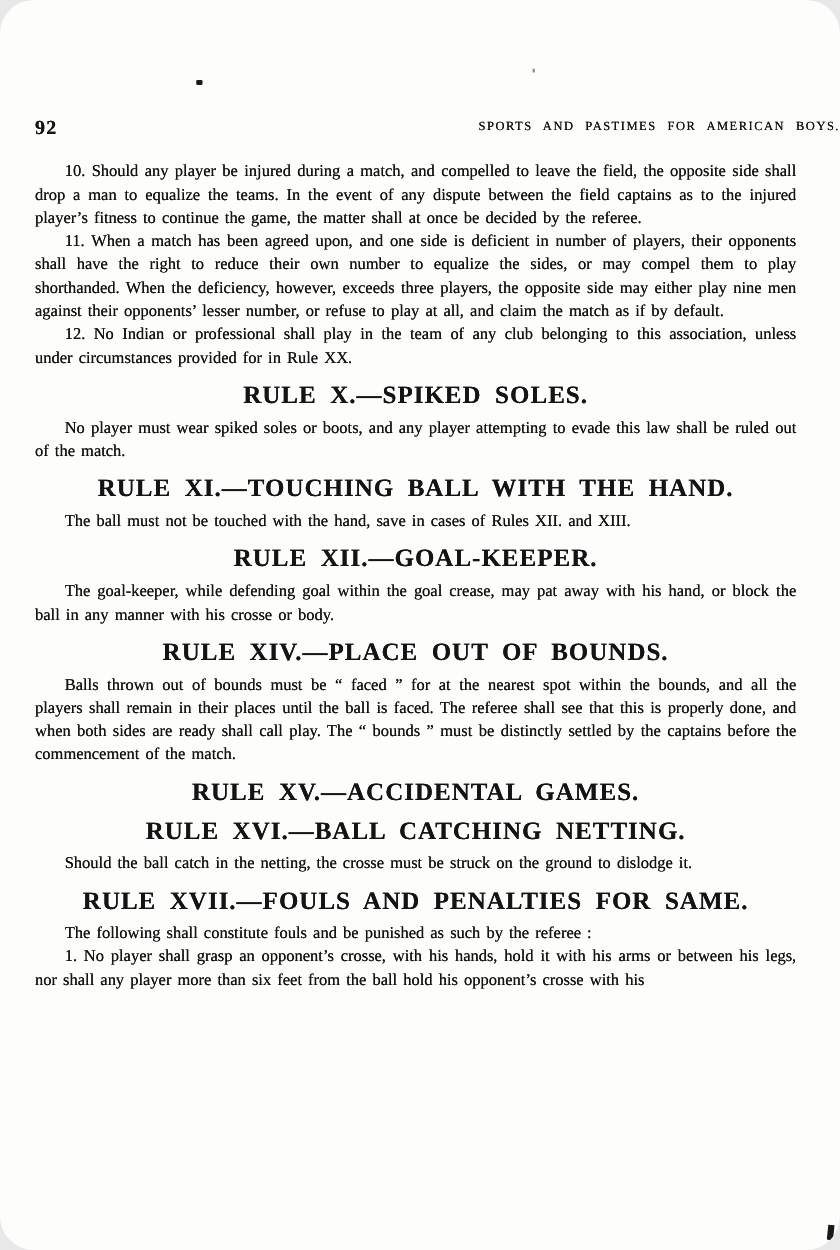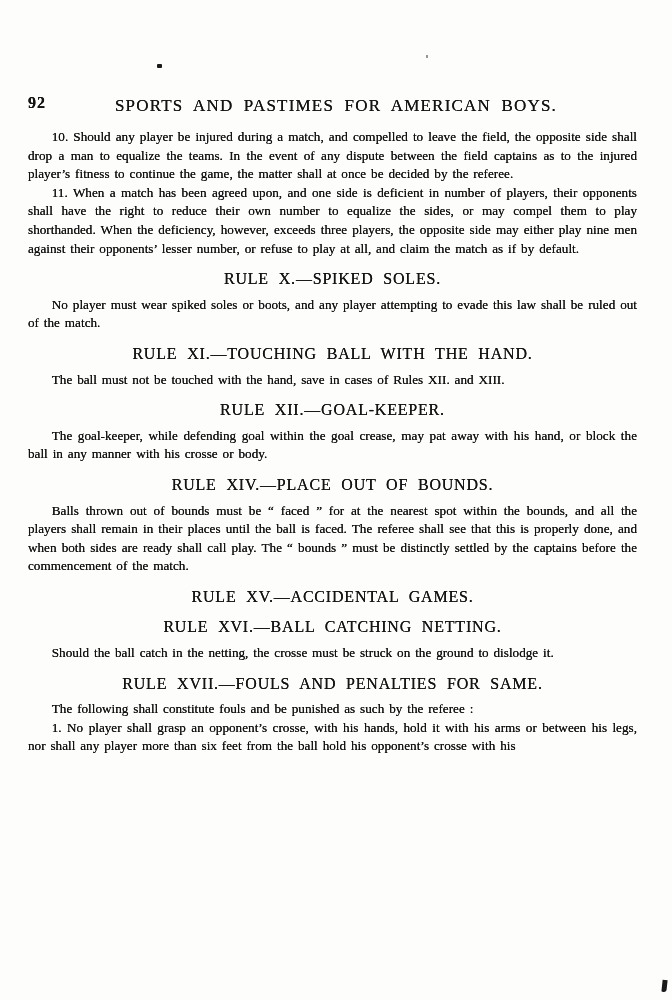--- a/index.html
+++ b/index.html
@@ -10,61 +10,62 @@
   .page {
     position: relative;
     width: 672px;
     height: 1000px;
     margin: 0 auto;
     background: #fdfdfb;
     color: #141414;
     font-family: "Liberation Serif", "DejaVu Serif", serif;
     overflow: hidden;
     text-shadow: 0 0 0.3px currentColor;
+    border-radius: 27px;
   }
   .runhead {
     position: absolute;
     top: 96px;
     left: 0;
     right: 0;
     height: 20px;
   }
   .pagenum {
     position: absolute;
     left: 28px;
     top: -2px;
     font-size: 16px;
     font-weight: 700;
     letter-spacing: 1px;
   }
   .runtitle {
-    text-align: center;
-    font-size: 17px;
+    text-align: right;
+    font-size: 10px;
     letter-spacing: 1.2px;
     word-spacing: 5px;
   }
   .content {
     position: absolute;
     top: 128px;
     left: 28px;
     right: 35px;
     line-height: 18.6px;
     font-size: 13.2px;
   }
   .para {
     margin: 0;
     text-indent: 1.8em;
     text-align: justify;
     text-align-last: left;
     word-spacing: 0.12em;
   }
   .rule-head {
     margin: 12px 0 7px 0;
-    font-size: 16px;
-    font-weight: 400;
+    font-size: 20px;
+    font-weight: 700;
     text-align: center;
     letter-spacing: 0.8px;
     word-spacing: 5px;
   }
   .artifact {
     position: absolute;
     background: #1a1a1a;
   }
   .artifact.dot {
     left: 157px;
@@ -96,20 +97,21 @@
 
   <div class="runhead">
     <span class="pagenum">92</span>
     <div class="runtitle">SPORTS AND PASTIMES FOR AMERICAN BOYS.</div>
   </div>
 
   <div class="content">
 
     <p class="para">10. Should any player be injured during a match, and compelled to leave the field, the opposite side shall drop a man to equalize the teams. In the event of any dispute between the field captains as to the injured player’s fitness to continue the game, the matter shall at once be decided by the referee.</p>
     <p class="para">11. When a match has been agreed upon, and one side is deficient in number of players, their opponents shall have the right to reduce their own number to equalize the sides, or may compel them to play shorthanded. When the deficiency, however, exceeds three players, the opposite side may either play nine men against their opponents’ lesser number, or refuse to play at all, and claim the match as if by default.</p>
+    <p class="para">12. No Indian or professional shall play in the team of any club belonging to this association, unless under circumstances provided for in Rule XX.</p>
 
     <h2 class="rule-head">RULE X.—SPIKED SOLES.</h2>
     <p class="para">No player must wear spiked soles or boots, and any player attempting to evade this law shall be ruled out of the match.</p>
 
     <h2 class="rule-head">RULE XI.—TOUCHING BALL WITH THE HAND.</h2>
     <p class="para">The ball must not be touched with the hand, save in cases of Rules XII. and XIII.</p>
 
     <h2 class="rule-head">RULE XII.—GOAL-KEEPER.</h2>
     <p class="para">The goal-keeper, while defending goal within the goal crease, may pat away with his hand, or block the ball in any manner with his crosse or body.</p>
 

